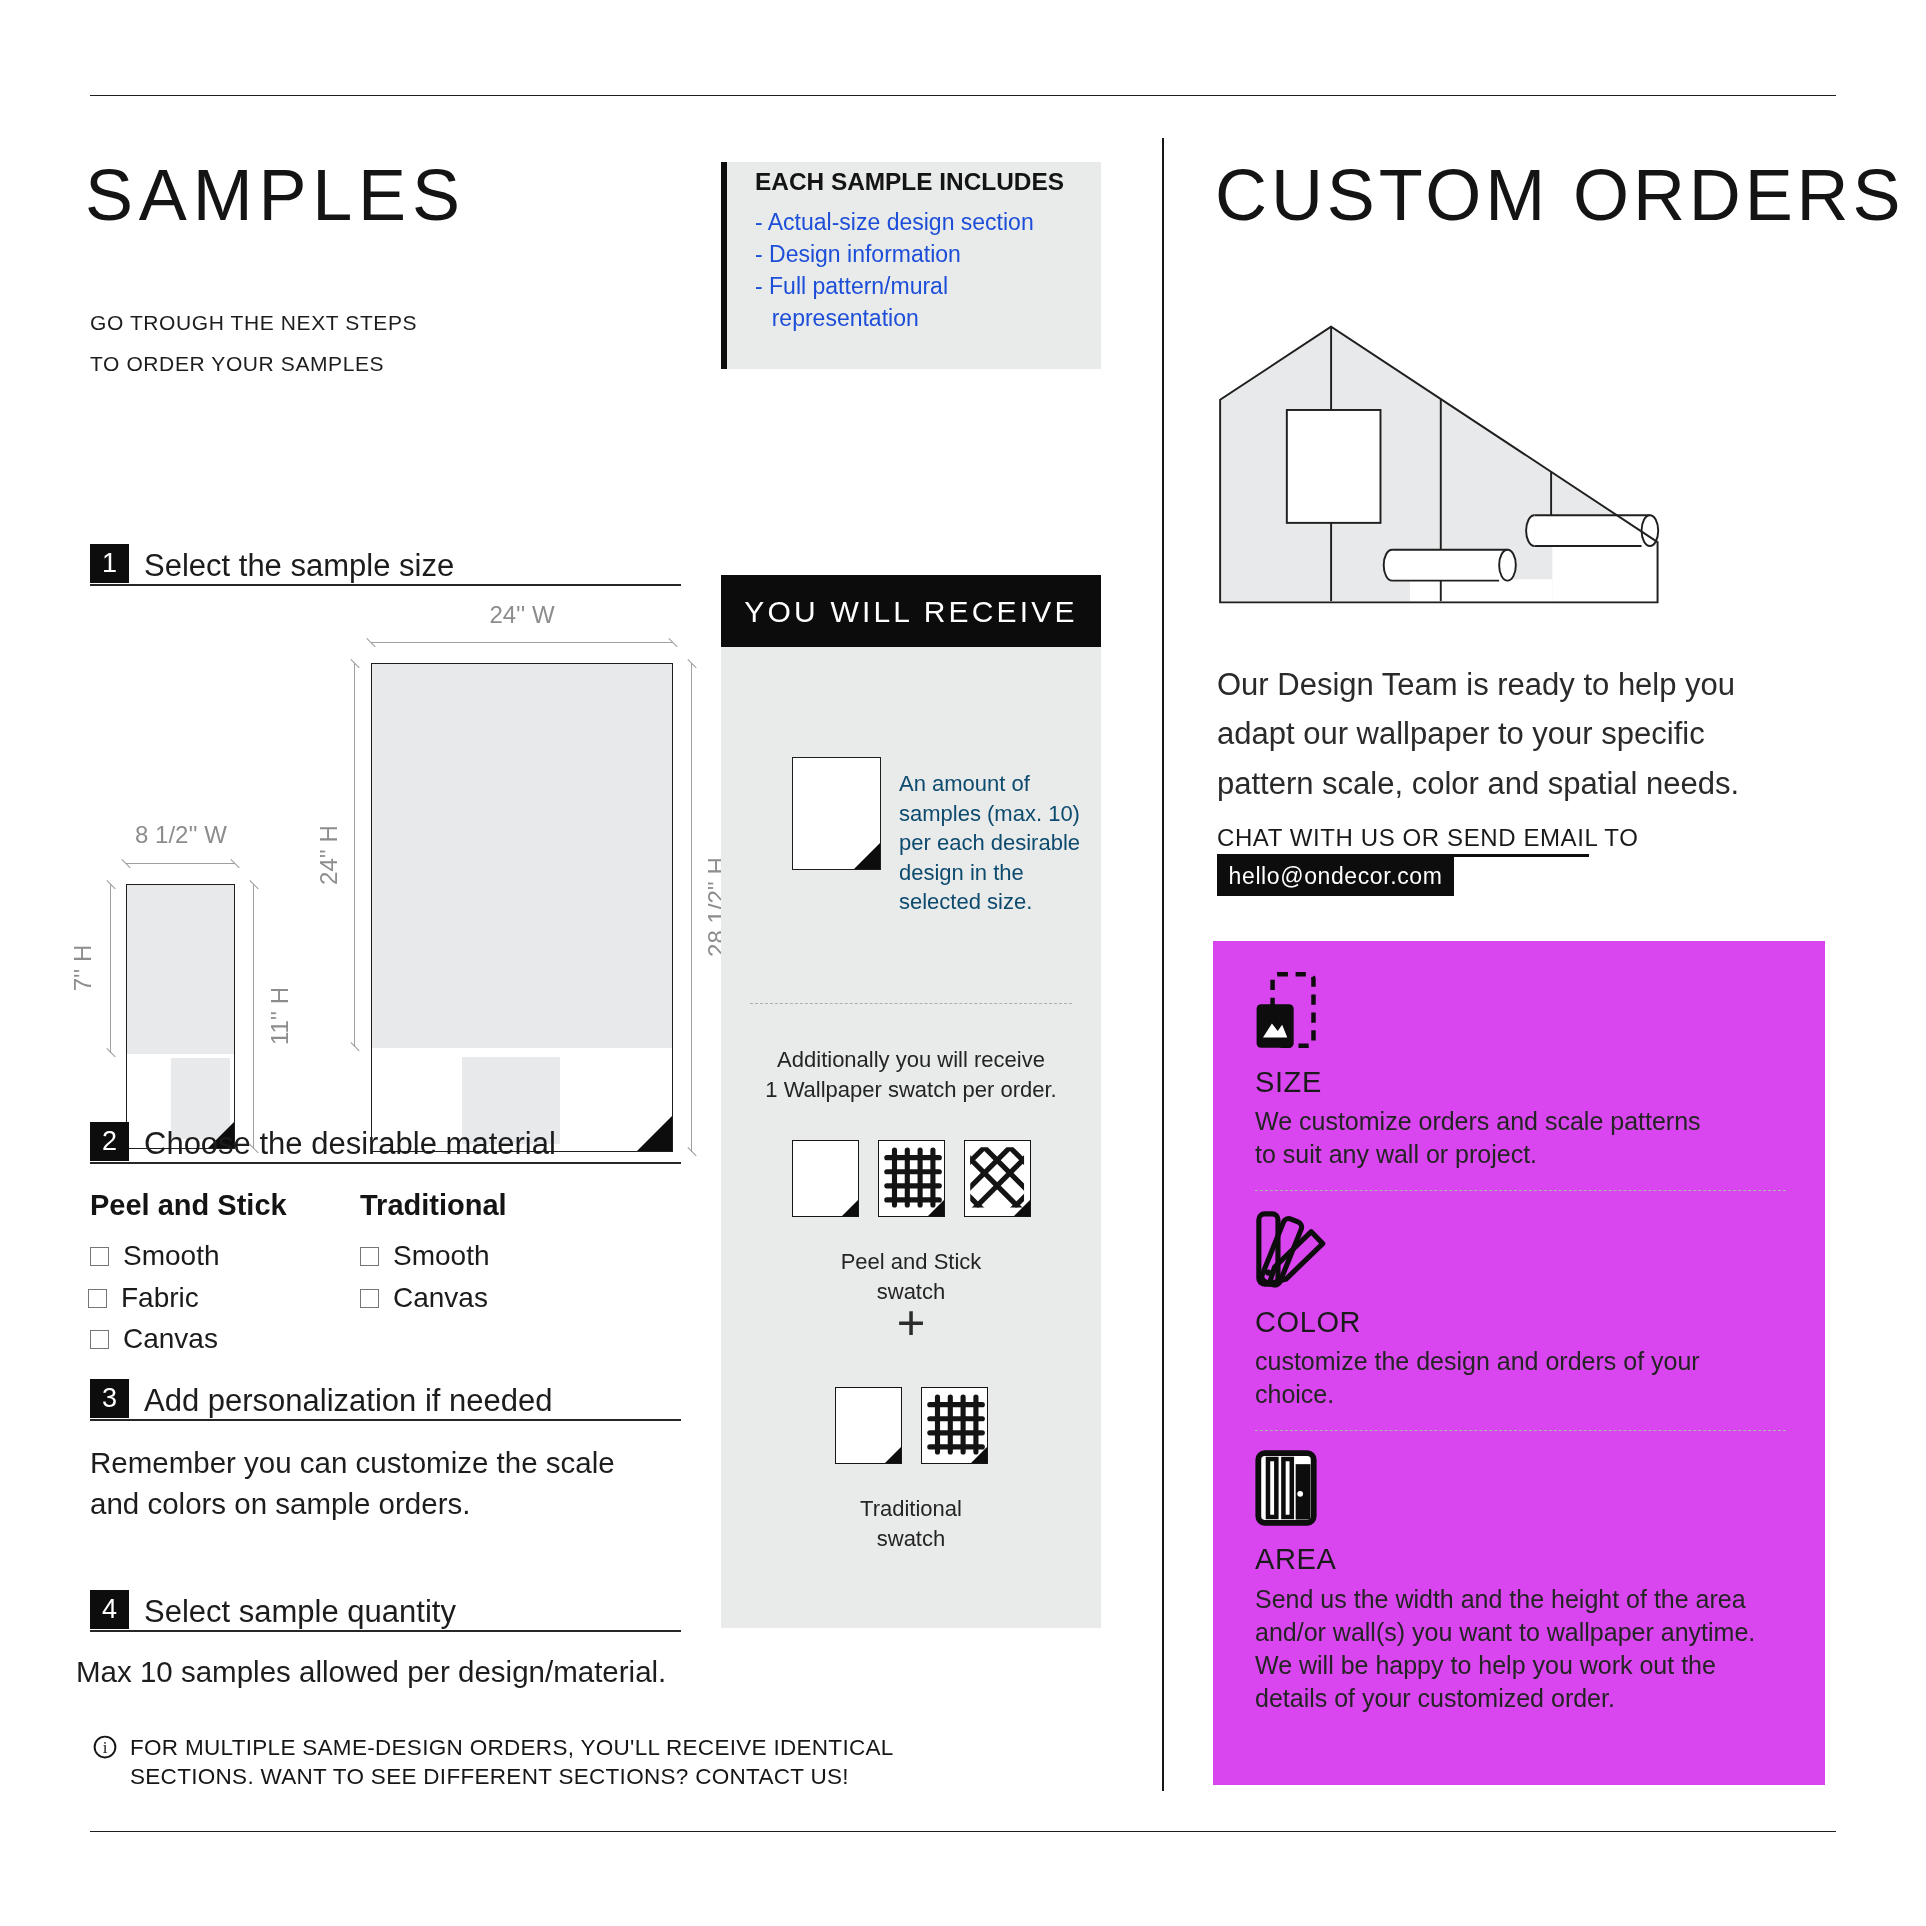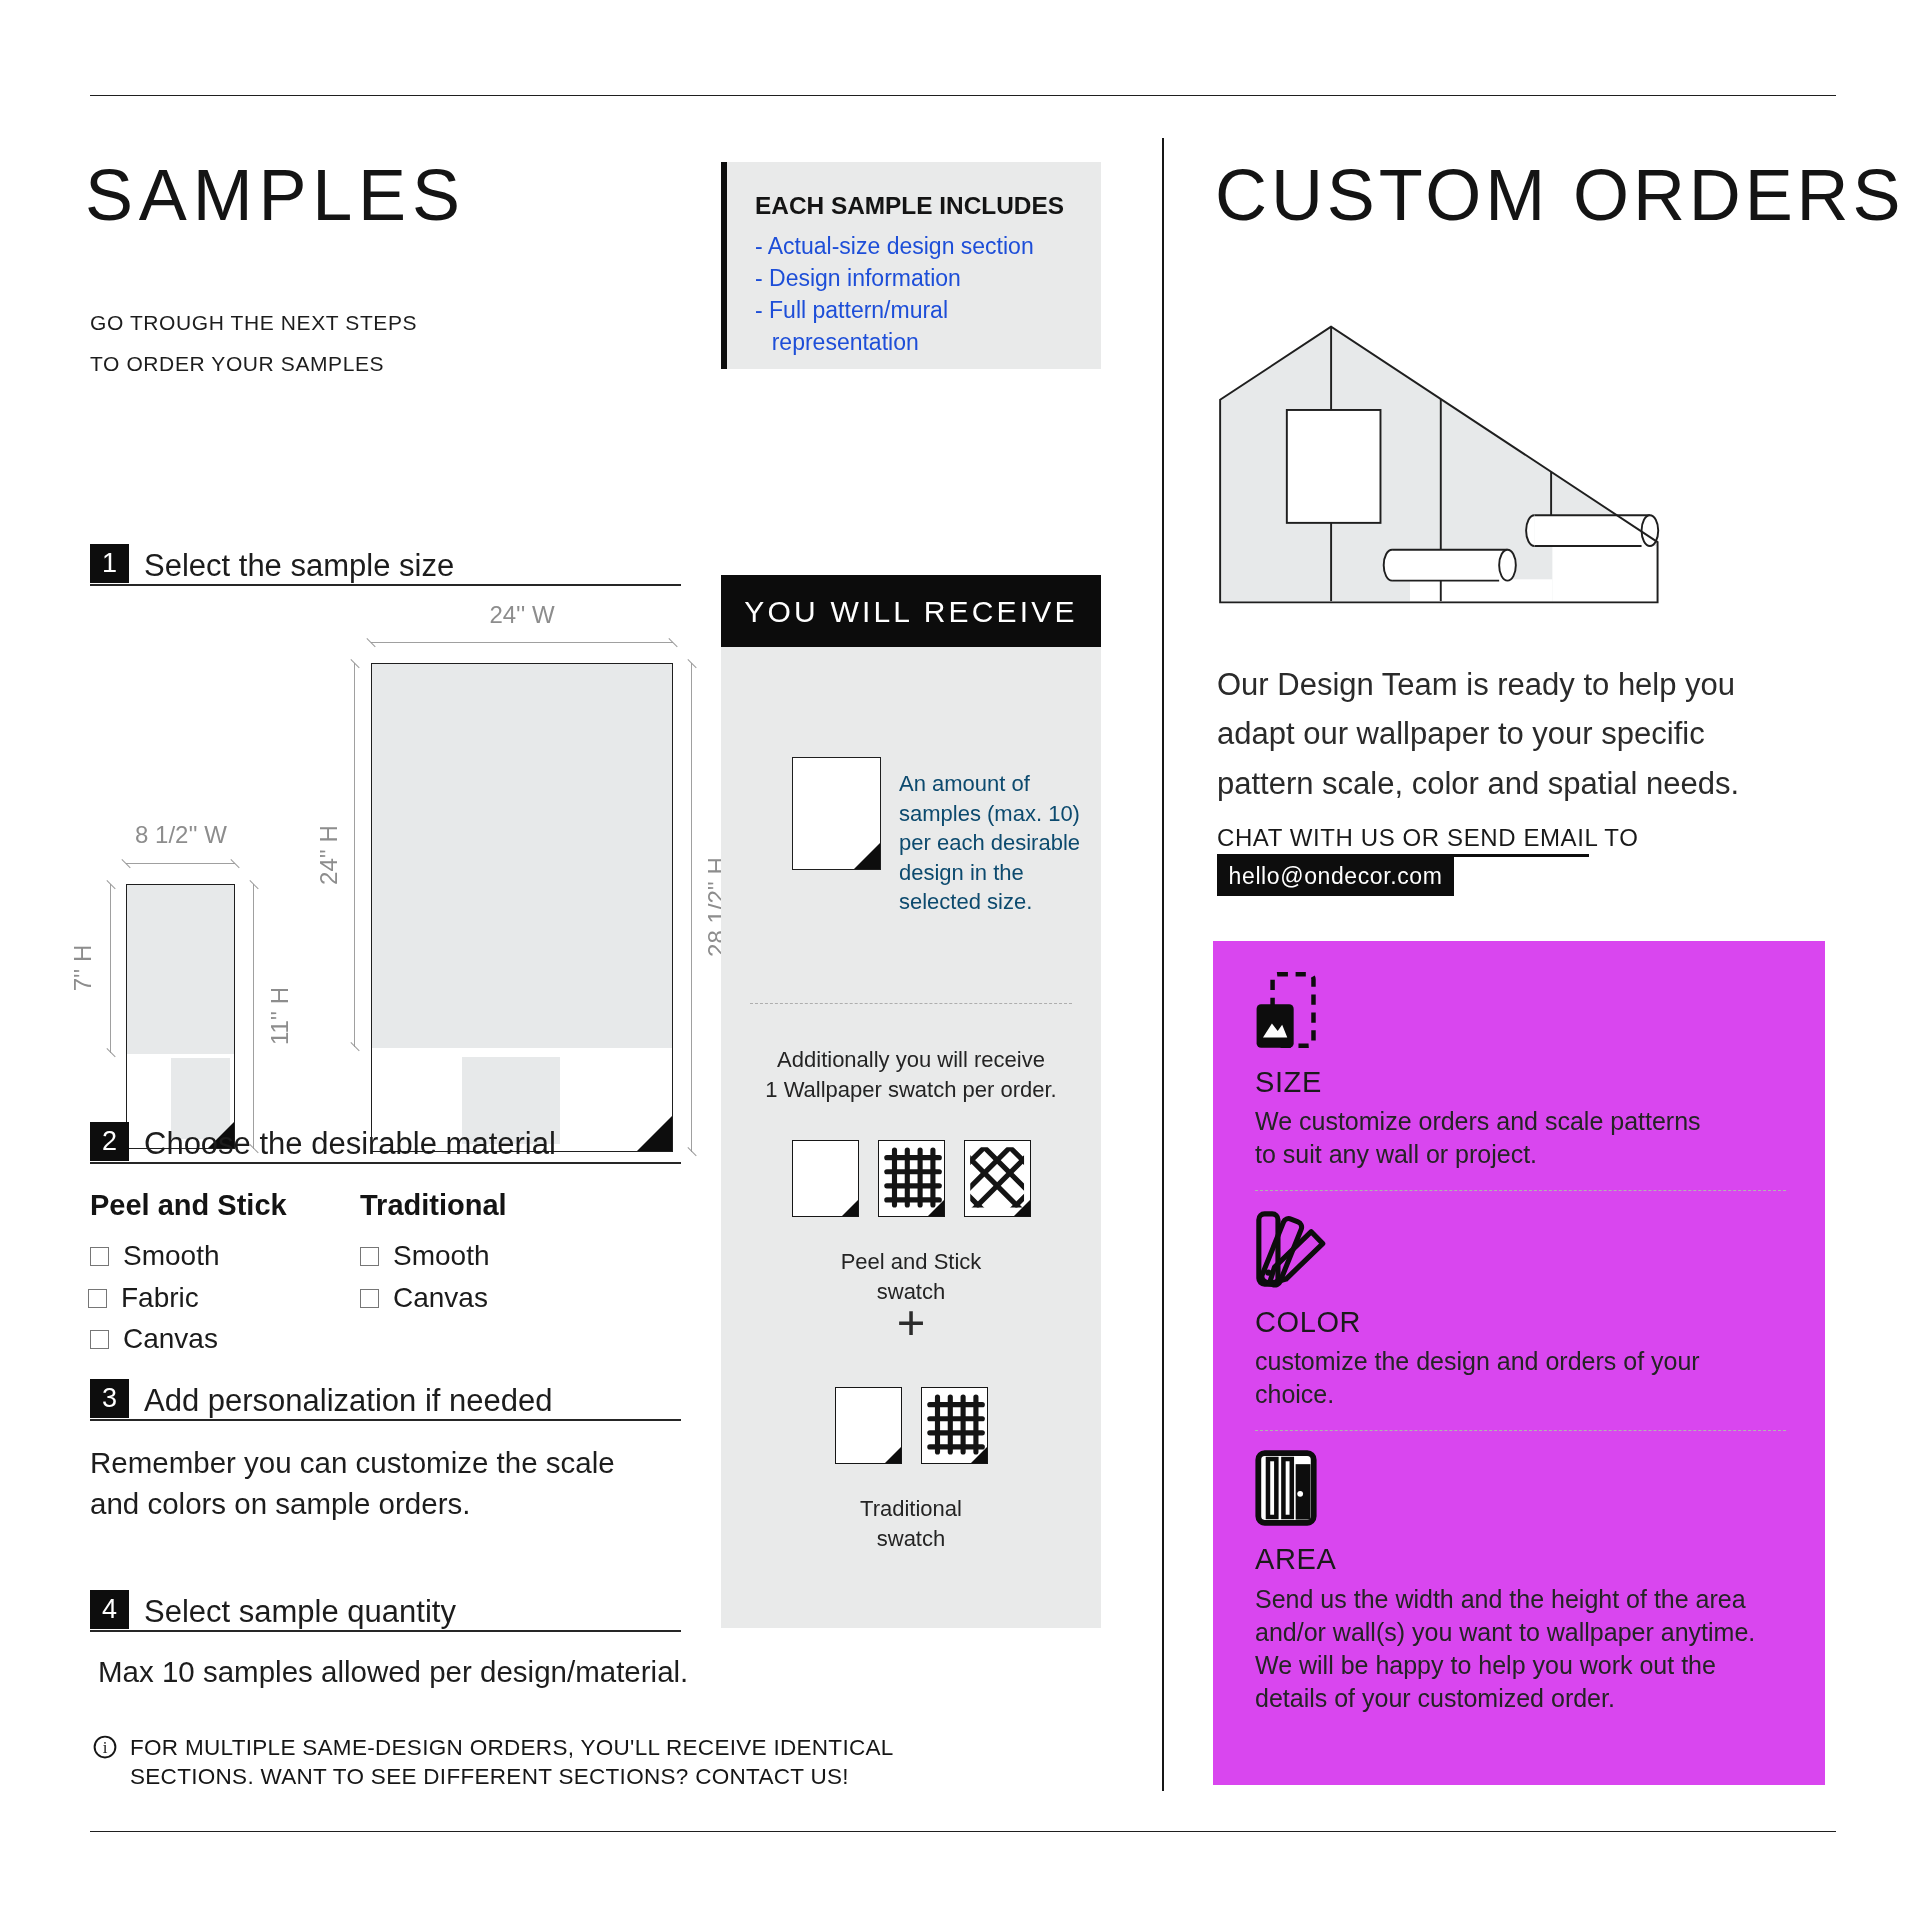--- a/index.html
+++ b/index.html
@@ -11,21 +11,21 @@
   .hrule{position:absolute;height:1.3px;background:#1f1f1f;}
   .vrule{position:absolute;width:1.9px;background:#161616;}
 
   
   .display-title{position:absolute;font-size:72px;font-weight:300;letter-spacing:5.8px;color:#141414;white-space:nowrap;}
 
   .subtitle{position:absolute;font-size:21px;line-height:41px;color:#1d1d1d;letter-spacing:0.6px;}
 
   
   .inc-box{position:absolute;left:721px;top:162px;width:380px;height:207px;background:#e9eaea;
-           border-left:6.4px solid #0d0d0d;box-sizing:border-box;padding:30px 26px 0 28px;}
+           border-left:6.4px solid #0d0d0d;box-sizing:border-box;padding:6px 26px 0 28px;}
   .inc-title{font-size:24.4px;font-weight:700;color:#141414;margin-bottom:10.3px;}
   .inc-item{font-size:23px;line-height:32px;color:#1d4ed8;padding-left:16.7px;text-indent:-16.7px;}
   .inc-item::before{content:"- ";}
 
   
   .step{position:absolute;left:90px;width:591px;height:42px;}
   .step-num{position:absolute;left:0;top:0;width:39px;height:39px;background:#0d0d0d;color:#fff;
             font-size:27px;display:flex;align-items:center;justify-content:center;}
   .step-label{position:absolute;left:54px;top:3.9px;font-size:31px;color:#1c1c1c;}
   .step-rule{position:absolute;left:0;right:0;top:40px;height:1.9px;background:#262626;}
@@ -188,21 +188,21 @@
     <div class="step-rule"></div>
   </div>
   <div class="body-line" style="left:90px;top:1442px;">Remember you can customize the scale</div>
   <div class="body-line" style="left:90px;top:1483px;">and colors on sample orders.</div>
 
   <div class="step" style="top:1590px;">
     <div class="step-num">4</div>
     <div class="step-label">Select sample quantity</div>
     <div class="step-rule"></div>
   </div>
-  <div class="body-line" style="left:98px;top:1651px;">Max 10 samples allowed per design/material.</div>
+  <div class="body-line" style="left:76px;top:1651px;">Max 10 samples allowed per design/material.</div>
 
   <svg class="abs" style="left:92px;top:1734px;" width="26" height="26" viewBox="0 0 40 40">
     <circle cx="20" cy="20" r="16" fill="none" stroke="#161616" stroke-width="3"></circle>
     <text x="20" y="29" text-anchor="middle" font-size="26" font-family="Liberation Serif, serif" fill="#161616">i</text>
   </svg>
   <div class="footnote-line" style="left:130px;top:1735px;">FOR MULTIPLE SAME-DESIGN ORDERS, YOU'LL RECEIVE IDENTICAL</div>
   <div class="footnote-line" style="left:130px;top:1764px;">SECTIONS. WANT TO SEE DIFFERENT SECTIONS? CONTACT US!</div>
 
   <div class="receive-band">YOU WILL RECEIVE</div>
 

